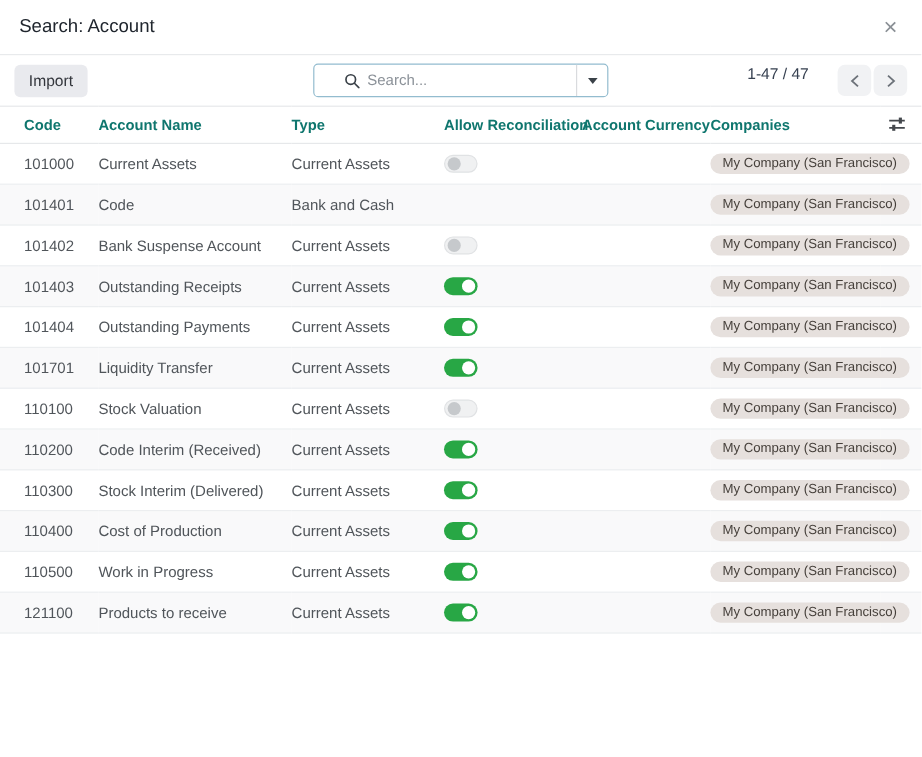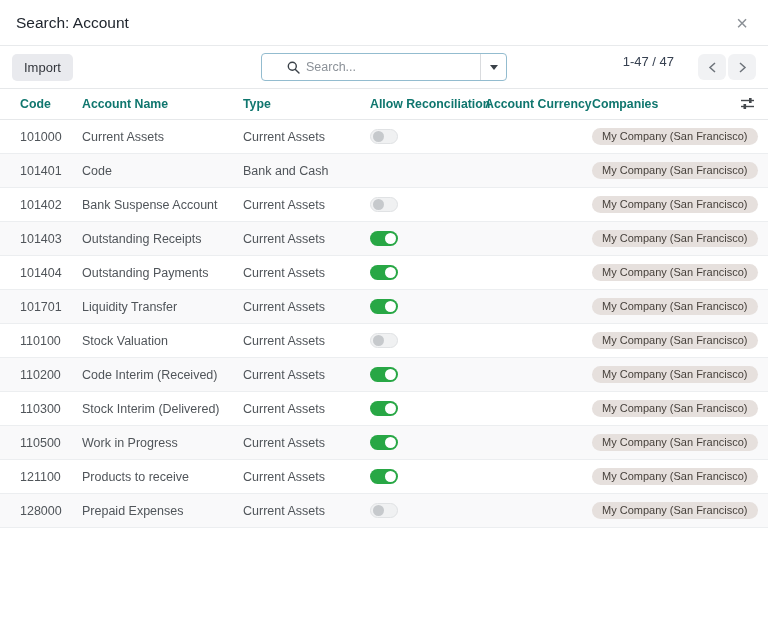--- a/index.html
+++ b/index.html
@@ -312,20 +312,35 @@
         <span class="knob"></span>
       </span>
     </td>
     <td></td>
     <td class="cell-comp">
       <span class="tag">My Company (San Francisco)</span>
     </td>
     <td></td>
   </tr>
       <tr>
+    <td>110400</td>
+    <td>Cost of Production</td>
+    <td>Current Assets</td>
+    <td>
+      <span class="switch on">
+        <span class="knob"></span>
+      </span>
+    </td>
+    <td></td>
+    <td class="cell-comp">
+      <span class="tag">My Company (San Francisco)</span>
+    </td>
+    <td></td>
+  </tr>
+      <tr>
     <td>110500</td>
     <td>Work in Progress</td>
     <td>Current Assets</td>
     <td>
       <span class="switch on">
         <span class="knob"></span>
       </span>
     </td>
     <td></td>
     <td class="cell-comp">
@@ -341,34 +356,19 @@
       <span class="switch on">
         <span class="knob"></span>
       </span>
     </td>
     <td></td>
     <td class="cell-comp">
       <span class="tag">My Company (San Francisco)</span>
     </td>
     <td></td>
   </tr>
-      <tr>
-    <td>128000</td>
-    <td>Prepaid Expenses</td>
-    <td>Current Assets</td>
-    <td>
-      <span class="switch off">
-        <span class="knob"></span>
-      </span>
-    </td>
-    <td></td>
-    <td class="cell-comp">
-      <span class="tag">My Company (San Francisco)</span>
-    </td>
-    <td></td>
-  </tr>
     </tbody>
 </table>
 
 <div class="dlg-footer">
   
   
 </div>
 
 </body></html>

